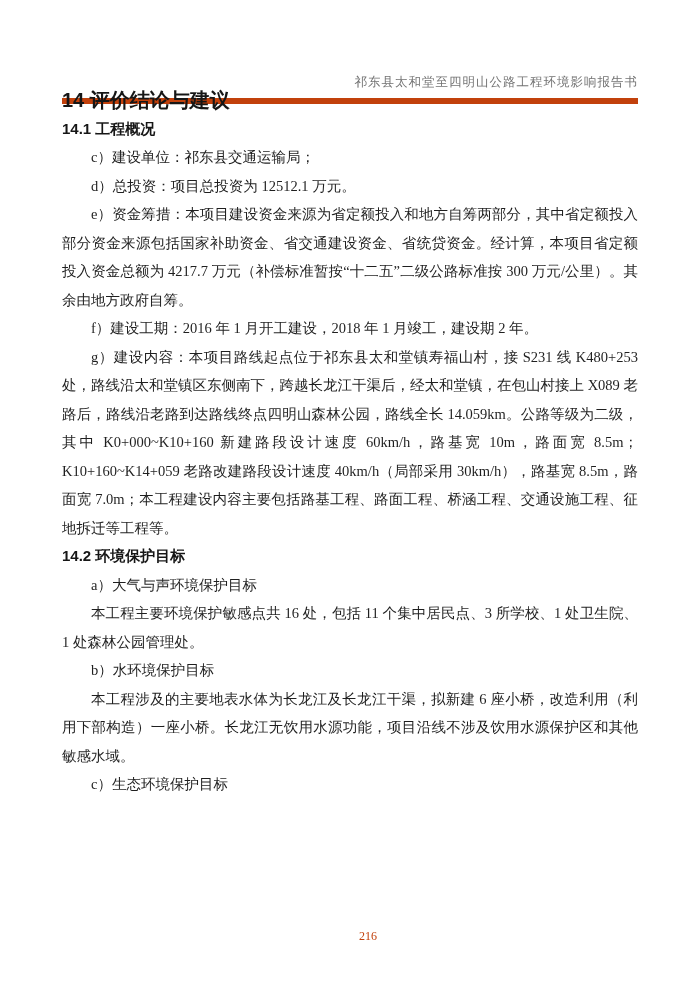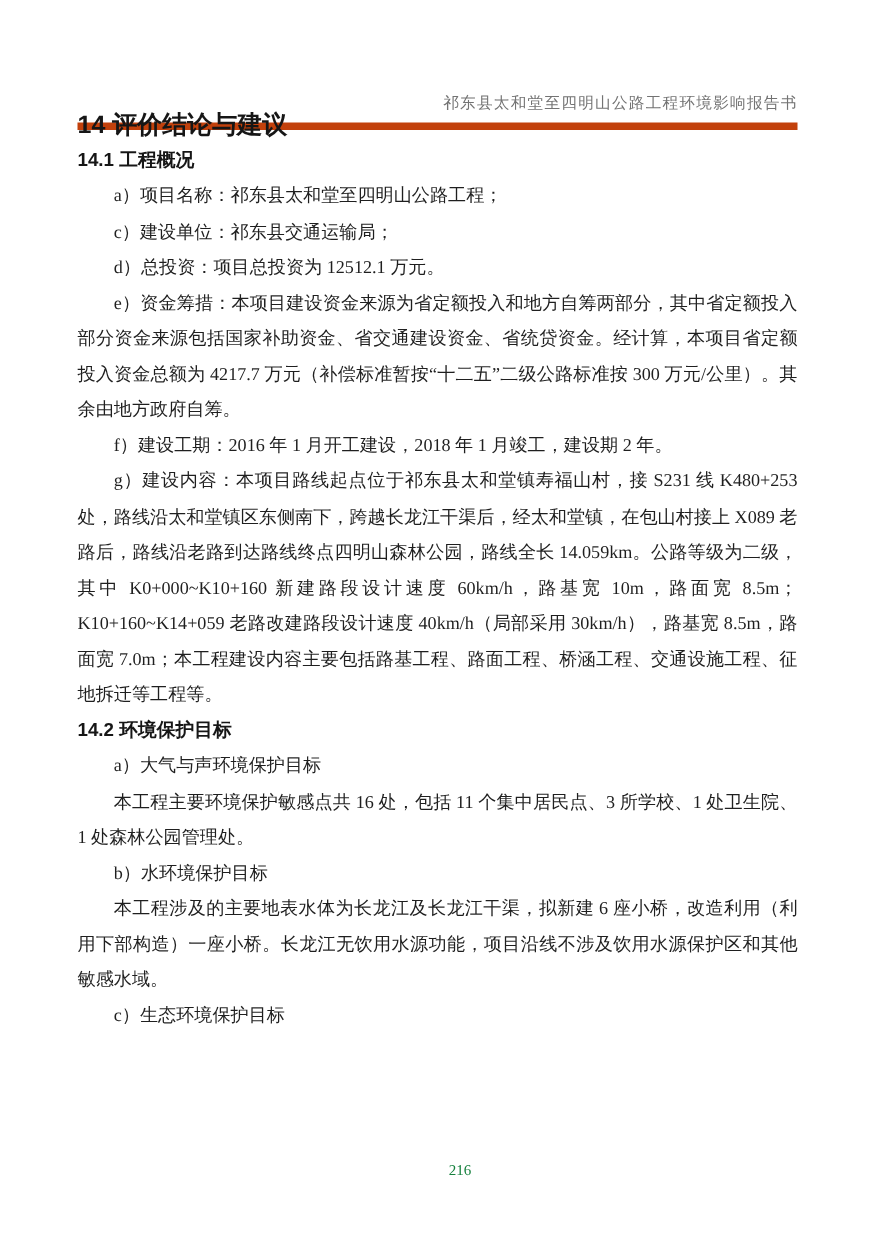--- a/index.html
+++ b/index.html
@@ -60,37 +60,36 @@
     text-indent: 2em;
     color: #1f1f1f;
   }
   .page-footer {
     position: absolute;
     bottom: 46px;
     left: 0;
     right: 0;
     text-align: center;
     font-size: 12px;
-    color: #15803d;
+    color: #c2410c;
     padding-left: 36px;
   }
 </style>
 </head>
 <body>
 
 <div class="page">
 
   <div class="page-header">
     <span>祁东县太和堂至四明山公路工程环境影响报告书</span>
   </div>
 
   <div class="content">
     <h1 class="doc-h1">14  评价结论与建议</h1>
     <h2 class="doc-h2">14.1  工程概况</h2>
-    <p class="doc-p">a）项目名称：祁东县太和堂至四明山公路工程；</p>
     <p class="doc-p">c）建设单位：祁东县交通运输局；</p>
     <p class="doc-p">d）总投资：项目总投资为 12512.1 万元。</p>
     <p class="doc-p">e）资金筹措：本项目建设资金来源为省定额投入和地方自筹两部分，其中省定额投入部分资金来源包括国家补助资金、省交通建设资金、省统贷资金。经计算，本项目省定额投入资金总额为 4217.7 万元（补偿标准暂按“十二五”二级公路标准按 300 万元/公里）。其余由地方政府自筹。</p>
     <p class="doc-p">f）建设工期：2016 年 1 月开工建设，2018 年 1 月竣工，建设期 2 年。</p>
     <p class="doc-p">g）建设内容：本项目路线起点位于祁东县太和堂镇寿福山村，接 S231 线 K480+253 处，路线沿太和堂镇区东侧南下，跨越长龙江干渠后，经太和堂镇，在包山村接上 X089 老路后，路线沿老路到达路线终点四明山森林公园，路线全长 14.059km。公路等级为二级，其中 K0+000~K10+160 新建路段设计速度 60km/h，路基宽 10m，路面宽 8.5m；K10+160~K14+059 老路改建路段设计速度 40km/h（局部采用 30km/h），路基宽 8.5m，路面宽 7.0m；本工程建设内容主要包括路基工程、路面工程、桥涵工程、交通设施工程、征地拆迁等工程等。</p>
     <h2 class="doc-h2">14.2  环境保护目标</h2>
     <p class="doc-p">a）大气与声环境保护目标</p>
     <p class="doc-p">本工程主要环境保护敏感点共 16 处，包括 11 个集中居民点、3 所学校、1 处卫生院、1 处森林公园管理处。</p>
     <p class="doc-p">b）水环境保护目标</p>
     <p class="doc-p">本工程涉及的主要地表水体为长龙江及长龙江干渠，拟新建 6 座小桥，改造利用（利用下部构造）一座小桥。长龙江无饮用水源功能，项目沿线不涉及饮用水源保护区和其他敏感水域。</p>

